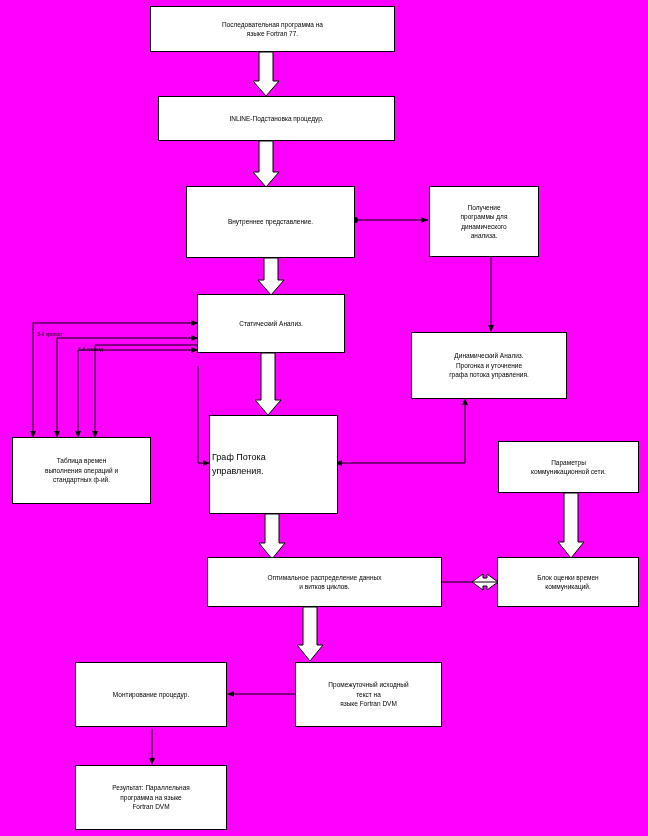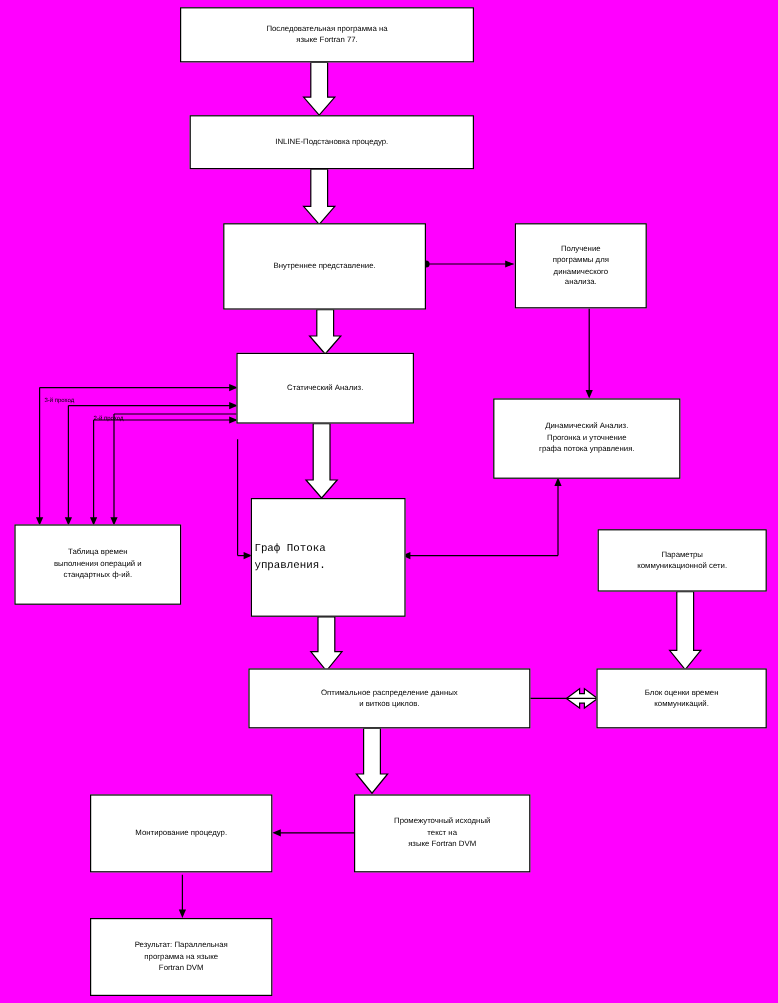--- a/index.html
+++ b/index.html
@@ -27,21 +27,20 @@
     font-size: 6.5px;
     line-height: 1.45;
     color: #000000;
     padding: 2px;
     white-space: pre-line;
   }
   .node.left-align {
     justify-content: flex-start;
     text-align: left;
     font-size: 9px;
-    font-family: Liberation Mono, monospace;
   }
   svg.wires {
     position: absolute;
     left: 0;
     top: 0;
     width: 648px;
     height: 836px;
     pointer-events: none;
   }
   .thin {

